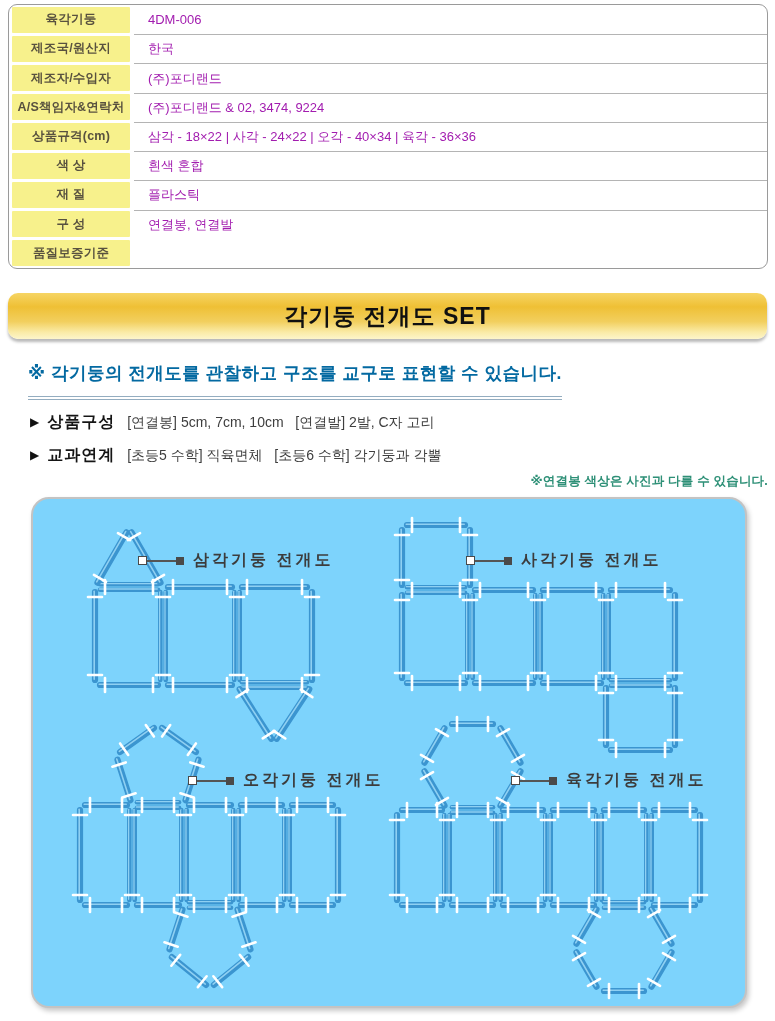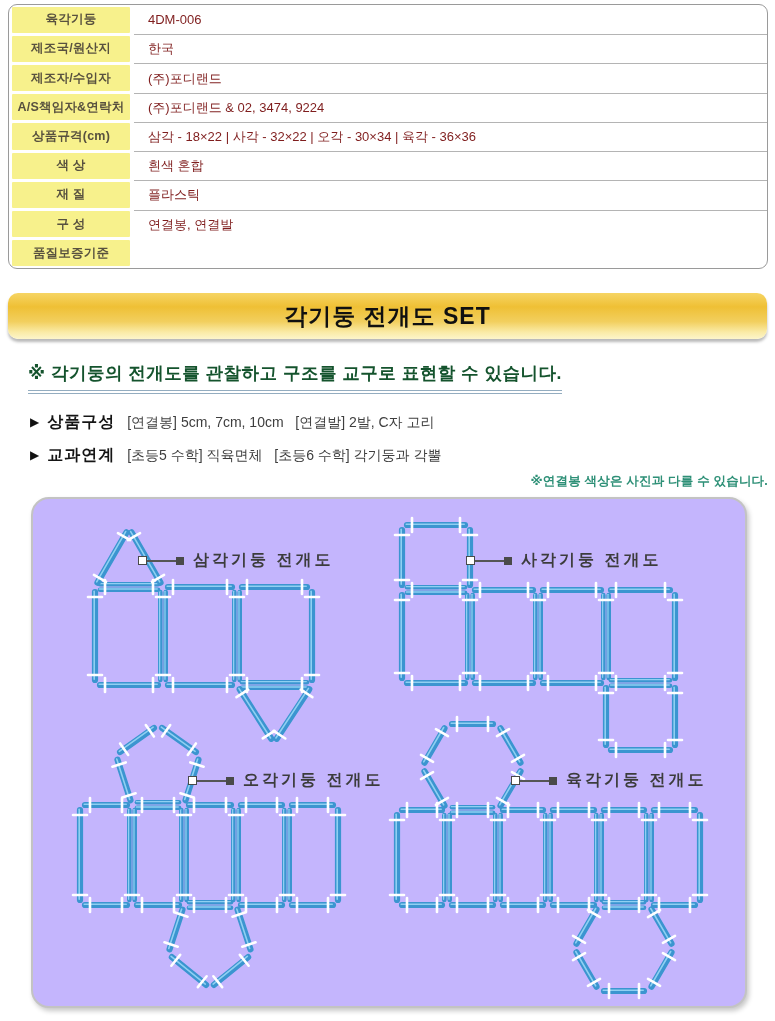--- a/index.html
+++ b/index.html
@@ -15,53 +15,53 @@
   }
   .spec-row{flex:1;display:flex;align-items:stretch;}
   .spec-label{
     width:118px;margin:1.5px 4px 1.5px 3px;background:#f7f18c;
     display:flex;align-items:center;justify-content:center;
     font-size:12.5px;font-weight:700;color:#58513f;letter-spacing:0.2px;
     border-radius:1px;flex-shrink:0;text-align:center;
   }
   .spec-value{
     flex:1;display:flex;align-items:center;padding-left:14px;
-    font-size:13px;color:#7f1d1d;
+    font-size:13px;color:#a21caf;
   }
   .spec-row + .spec-row .spec-value{border-top:1px solid #b4b4b4;}
   
   .banner{
     position:absolute;left:8px;top:293px;width:759px;height:46px;border-radius:10px;
     background:linear-gradient(180deg,#f6d564 0%,#efc035 30%,#f2cf5e 62%,#faeba6 85%,#fdf5cb 100%);
     display:flex;align-items:center;justify-content:center;
     box-shadow:0 3px 3px rgba(0,0,0,0.28);
   }
   .banner-title{font-size:23px;font-weight:700;color:#101010;letter-spacing:1px;}
   
   .headline{
     position:absolute;left:28px;top:361px;
-    font-size:17.5px;font-weight:700;color:#14532d;letter-spacing:0.5px;
-    border-bottom:4px double #94adc0;padding-bottom:5px;white-space:pre;
+    font-size:17.5px;font-weight:700;color:#0369a1;letter-spacing:0.5px;
+    border-bottom:4px double #94adc0;padding-bottom:11px;white-space:pre;
   }
   
   .bullet-row{position:absolute;left:30px;display:flex;align-items:baseline;white-space:pre;}
   .bullet-row.first{top:412px;}
   .bullet-row.second{top:445px;}
   .bullet-marker{font-size:12px;color:#111;margin-right:8px;position:relative;top:-1px;}
   .bullet-title{font-size:16px;font-weight:700;color:#151515;margin-right:12px;letter-spacing:1px;}
   .bullet-text{font-size:14px;color:#3e3e3e;white-space:pre;}
   
   .color-note{
     position:absolute;right:7px;top:473px;
     font-size:12.5px;font-weight:700;color:#2e9077;letter-spacing:0.2px;
   }
   
   .image-box{
     position:absolute;left:31px;top:497px;width:712px;height:507px;
-    border:2px solid #c3c3c3;border-radius:18px;background:#c4b5fd;
+    border:2px solid #c3c3c3;border-radius:18px;background:#7dd3fc;
     box-shadow:2px 3px 5px rgba(0,0,0,0.22);
   }
   .nets-svg{position:absolute;left:-3px;top:6px;}
   .net-label{position:absolute;display:flex;align-items:center;}
   .sq-open{width:7px;height:7px;border:1.6px solid #4a4a4a;background:#fff;flex-shrink:0;}
   .leader{width:29px;height:2px;background:#555;flex-shrink:0;}
   .sq-fill{width:8px;height:8px;background:#4a4a4a;flex-shrink:0;}
   .net-label-text{
     margin-left:9px;font-size:16px;font-weight:600;color:#3c3c3c;
     letter-spacing:3px;white-space:nowrap;
@@ -84,21 +84,21 @@
     <div class="spec-row">
       <div class="spec-label">제조자/수입자</div>
       <div class="spec-value">(주)포디랜드</div>
     </div>
     <div class="spec-row">
       <div class="spec-label">A/S책임자&amp;연락처</div>
       <div class="spec-value">(주)포디랜드 &amp; 02, 3474, 9224</div>
     </div>
     <div class="spec-row">
       <div class="spec-label">상품규격(cm)</div>
-      <div class="spec-value">삼각 - 18×22  |  사각 - 32×22 | 오각 - 30×34 | 육각 - 36×36</div>
+      <div class="spec-value">삼각 - 18×22  |  사각 - 24×22 | 오각 - 40×34 | 육각 - 36×36</div>
     </div>
     <div class="spec-row">
       <div class="spec-label">색 상</div>
       <div class="spec-value">흰색 혼합</div>
     </div>
     <div class="spec-row">
       <div class="spec-label">재 질</div>
       <div class="spec-value">플라스틱</div>
     </div>
     <div class="spec-row">

